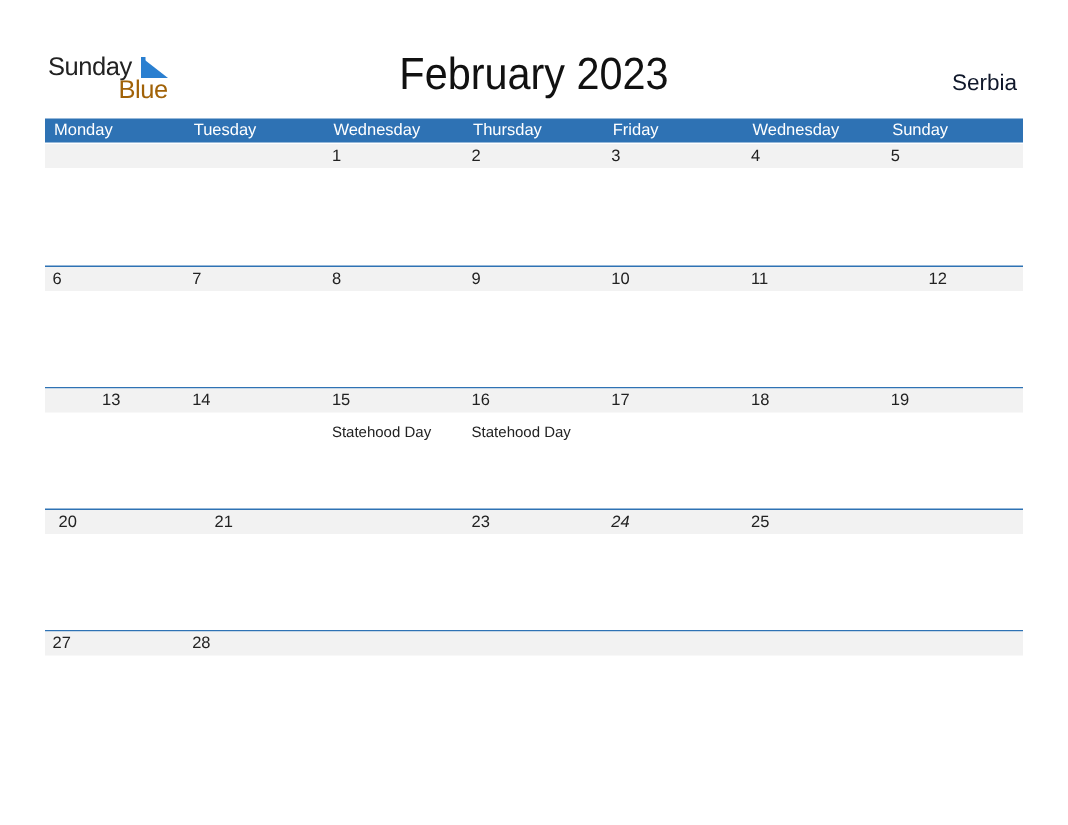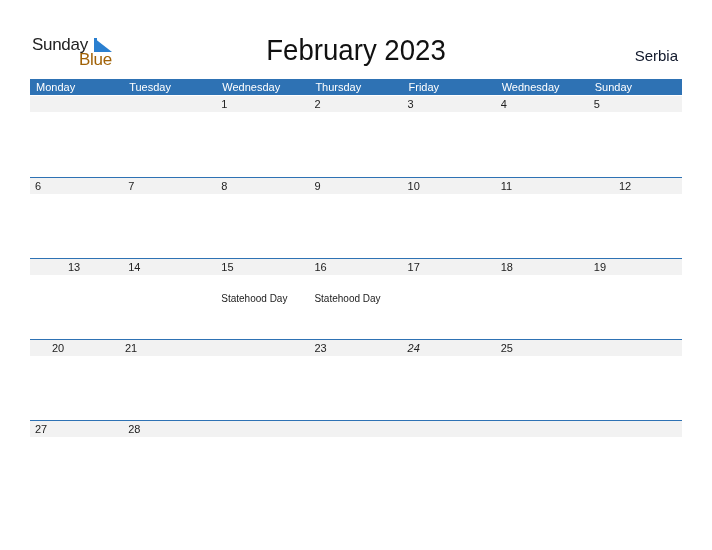--- a/index.html
+++ b/index.html
@@ -11,21 +11,21 @@
   .logo-tri-bar { position:absolute; left:62px; top:3px; width:3px; height:14px; background:#2a7fd0; }
   .title { position:absolute; left:0; right:0; top:33px; text-align:center; font-size:30px; color:#111; transform:scaleX(0.92); }
   .country { position:absolute; right:34px; top:47px; font-size:15px; color:#0f172a; }
   .header { position:absolute; left:30px; top:79px; width:652px; height:16px; background:#2e72b4; display:flex; }
   .header div { width:93.14px; font-size:11px; color:#ffffff; line-height:16px; padding-left:6px; box-sizing:border-box; }
   .week { position:absolute; left:30px; width:652px; height:81px; }
   .week.topline { border-top:1px solid #2e72b4; }
   .band { position:absolute; left:0; top:0; width:652px; height:16px; background:#f2f2f2; }
   .cell { position:absolute; top:0; width:93.14px; height:81px; box-sizing:border-box; padding-left:5px; }
   .cell .num { font-size:11px; line-height:16px; color:#222; }
-  .cell .hol { font-size:10px; color:#222; line-height:12px; margin-top:18px; }
+  .cell .hol { font-size:10px; color:#222; line-height:12px; margin-top:8px; }
 </style>
 </head>
 <body>
 
 <div class="logo">
   <span class="logo-general">Sunday</span>
   <span class="logo-tri-bar"></span>
   <span class="logo-tri"></span>
   <span class="logo-blue">Blue</span>
 </div>
@@ -113,24 +113,24 @@
       </div>
       <div class="cell" style="left: 465.7px;">
         <div class="num">18</div>
       </div>
       <div class="cell" style="left: 558.84px;">
         <div class="num">19</div>
       </div>
     </div>
     <div class="week topline" style="top: 339px;">
       <div class="band"></div>
-      <div class="cell" style="left: 17px;">
+      <div class="cell" style="left: 4px;">
         <div class="num">20</div>
       </div>
-      <div class="cell" style="left: 90px;">
+      <div class="cell" style="left: 108px;">
         <div class="num">21</div>
       </div>
       <div class="cell" style="left: 279.42px;">
         <div class="num">23</div>
       </div>
       <div class="cell" style="left: 372.56px; font-style: italic;">
         <div class="num">24</div>
       </div>
       <div class="cell" style="left: 465.7px;">
         <div class="num">25</div>

